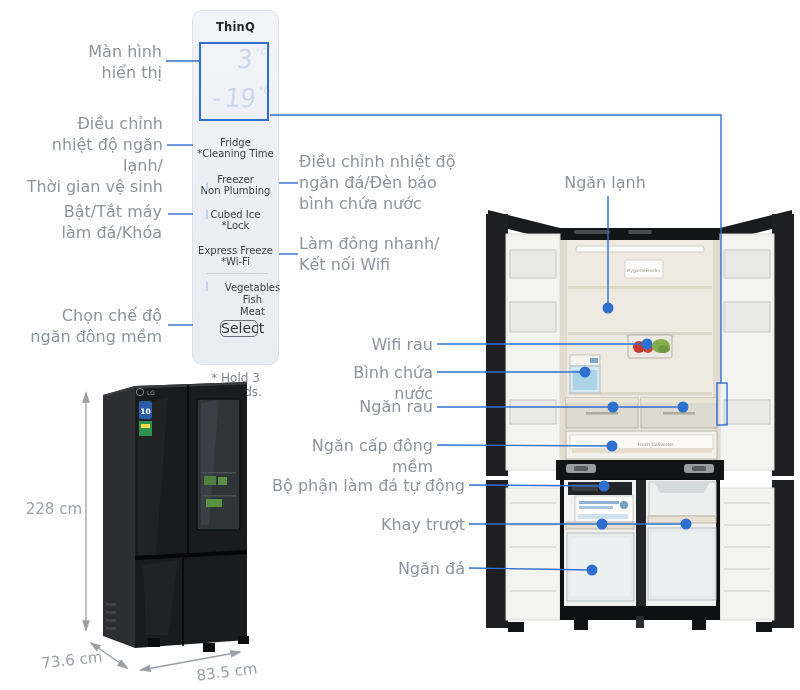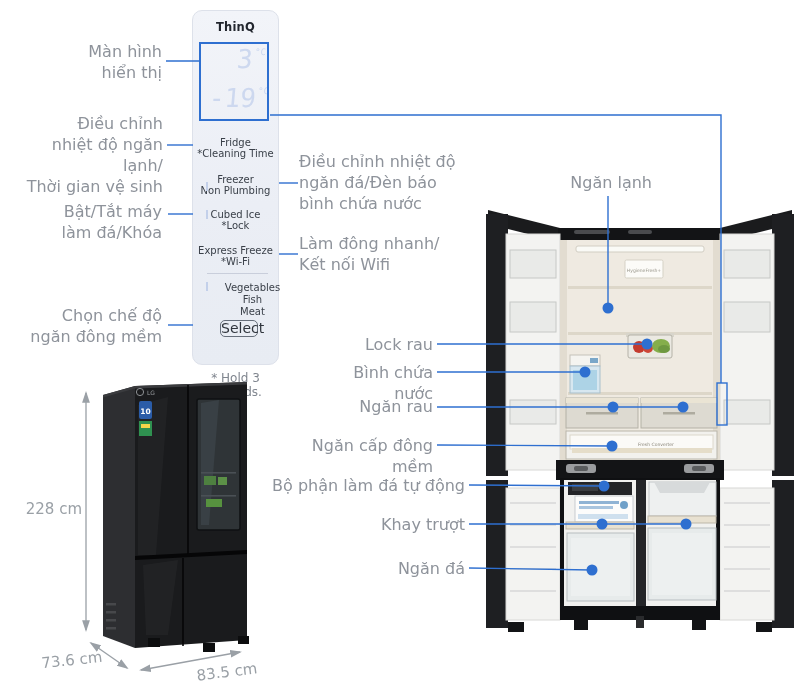--- a/index.html
+++ b/index.html
@@ -3,21 +3,21 @@
 <meta charset="utf-8">
 <style>
   html,body{margin:0;padding:0;background:#fff;}
   .canvas{position:relative;width:800px;height:690px;background:#ffffff;
           font-family:"DejaVu Sans","Liberation Sans",sans-serif;overflow:hidden;}
   .abs{position:absolute;}
   svg{position:absolute;pointer-events:none;}
   
   .callout{position:absolute;color:#8e939b;font-size:16px;line-height:21px;
            white-space:pre-line;}
-  .ta-r{text-align:right;} .ta-c{text-align:right;}
+  .ta-r{text-align:right;} .ta-c{text-align:center;}
   .dim{position:absolute;color:#9aa0a6;font-size:15px;line-height:17px;}
   
   .panel{position:absolute;left:192px;top:10px;width:87px;height:355px;
          border-radius:10px;border:1px solid #dde1ea;box-sizing:border-box;
          background:linear-gradient(180deg,#f2f4f9 0%,#ebeef5 55%,#e8ecf3 100%);}
   .panel .brand{position:absolute;top:9px;left:0;width:100%;text-align:center;
          font-size:11.5px;font-weight:bold;color:#22262e;letter-spacing:.2px;}
   .display-frame{position:absolute;left:199px;top:42px;width:70px;height:79px;
          border:2px solid #2e6fd0;box-sizing:border-box;}
   .seg{font-family:"DejaVu Sans Mono","Liberation Mono",monospace;
@@ -336,21 +336,21 @@
 
   <div class="callout" style="left:299px;top:151px;width:180px;">Điều chỉnh nhiệt độ
 ngăn đá/Đèn báo
 bình chứa nước</div>
 
   <div class="callout" style="left:299px;top:233px;width:160px;">Làm đông nhanh/
 Kết nối Wifi</div>
 
   <div class="callout ta-c" style="left:558px;top:172px;width:94px;">Ngăn lạnh</div>
 
-  <div class="callout ta-r" style="left:333px;top:334px;width:100px;">Lock rau</div>
+  <div class="callout ta-r" style="left:333px;top:334px;width:100px;">Wifi rau</div>
 
   <div class="callout ta-r" style="left:313px;top:362px;width:120px;">Bình chứa nước</div>
 
   <div class="callout ta-r" style="left:333px;top:396px;width:100px;">Ngăn rau</div>
 
   <div class="callout ta-r" style="left:273px;top:435px;width:160px;">Ngăn cấp đông mềm</div>
 
   <div class="callout ta-r" style="left:268px;top:475px;width:197px;">Bộ phận làm đá tự động</div>
 
   <div class="callout ta-r" style="left:345px;top:514px;width:120px;">Khay trượt</div>

